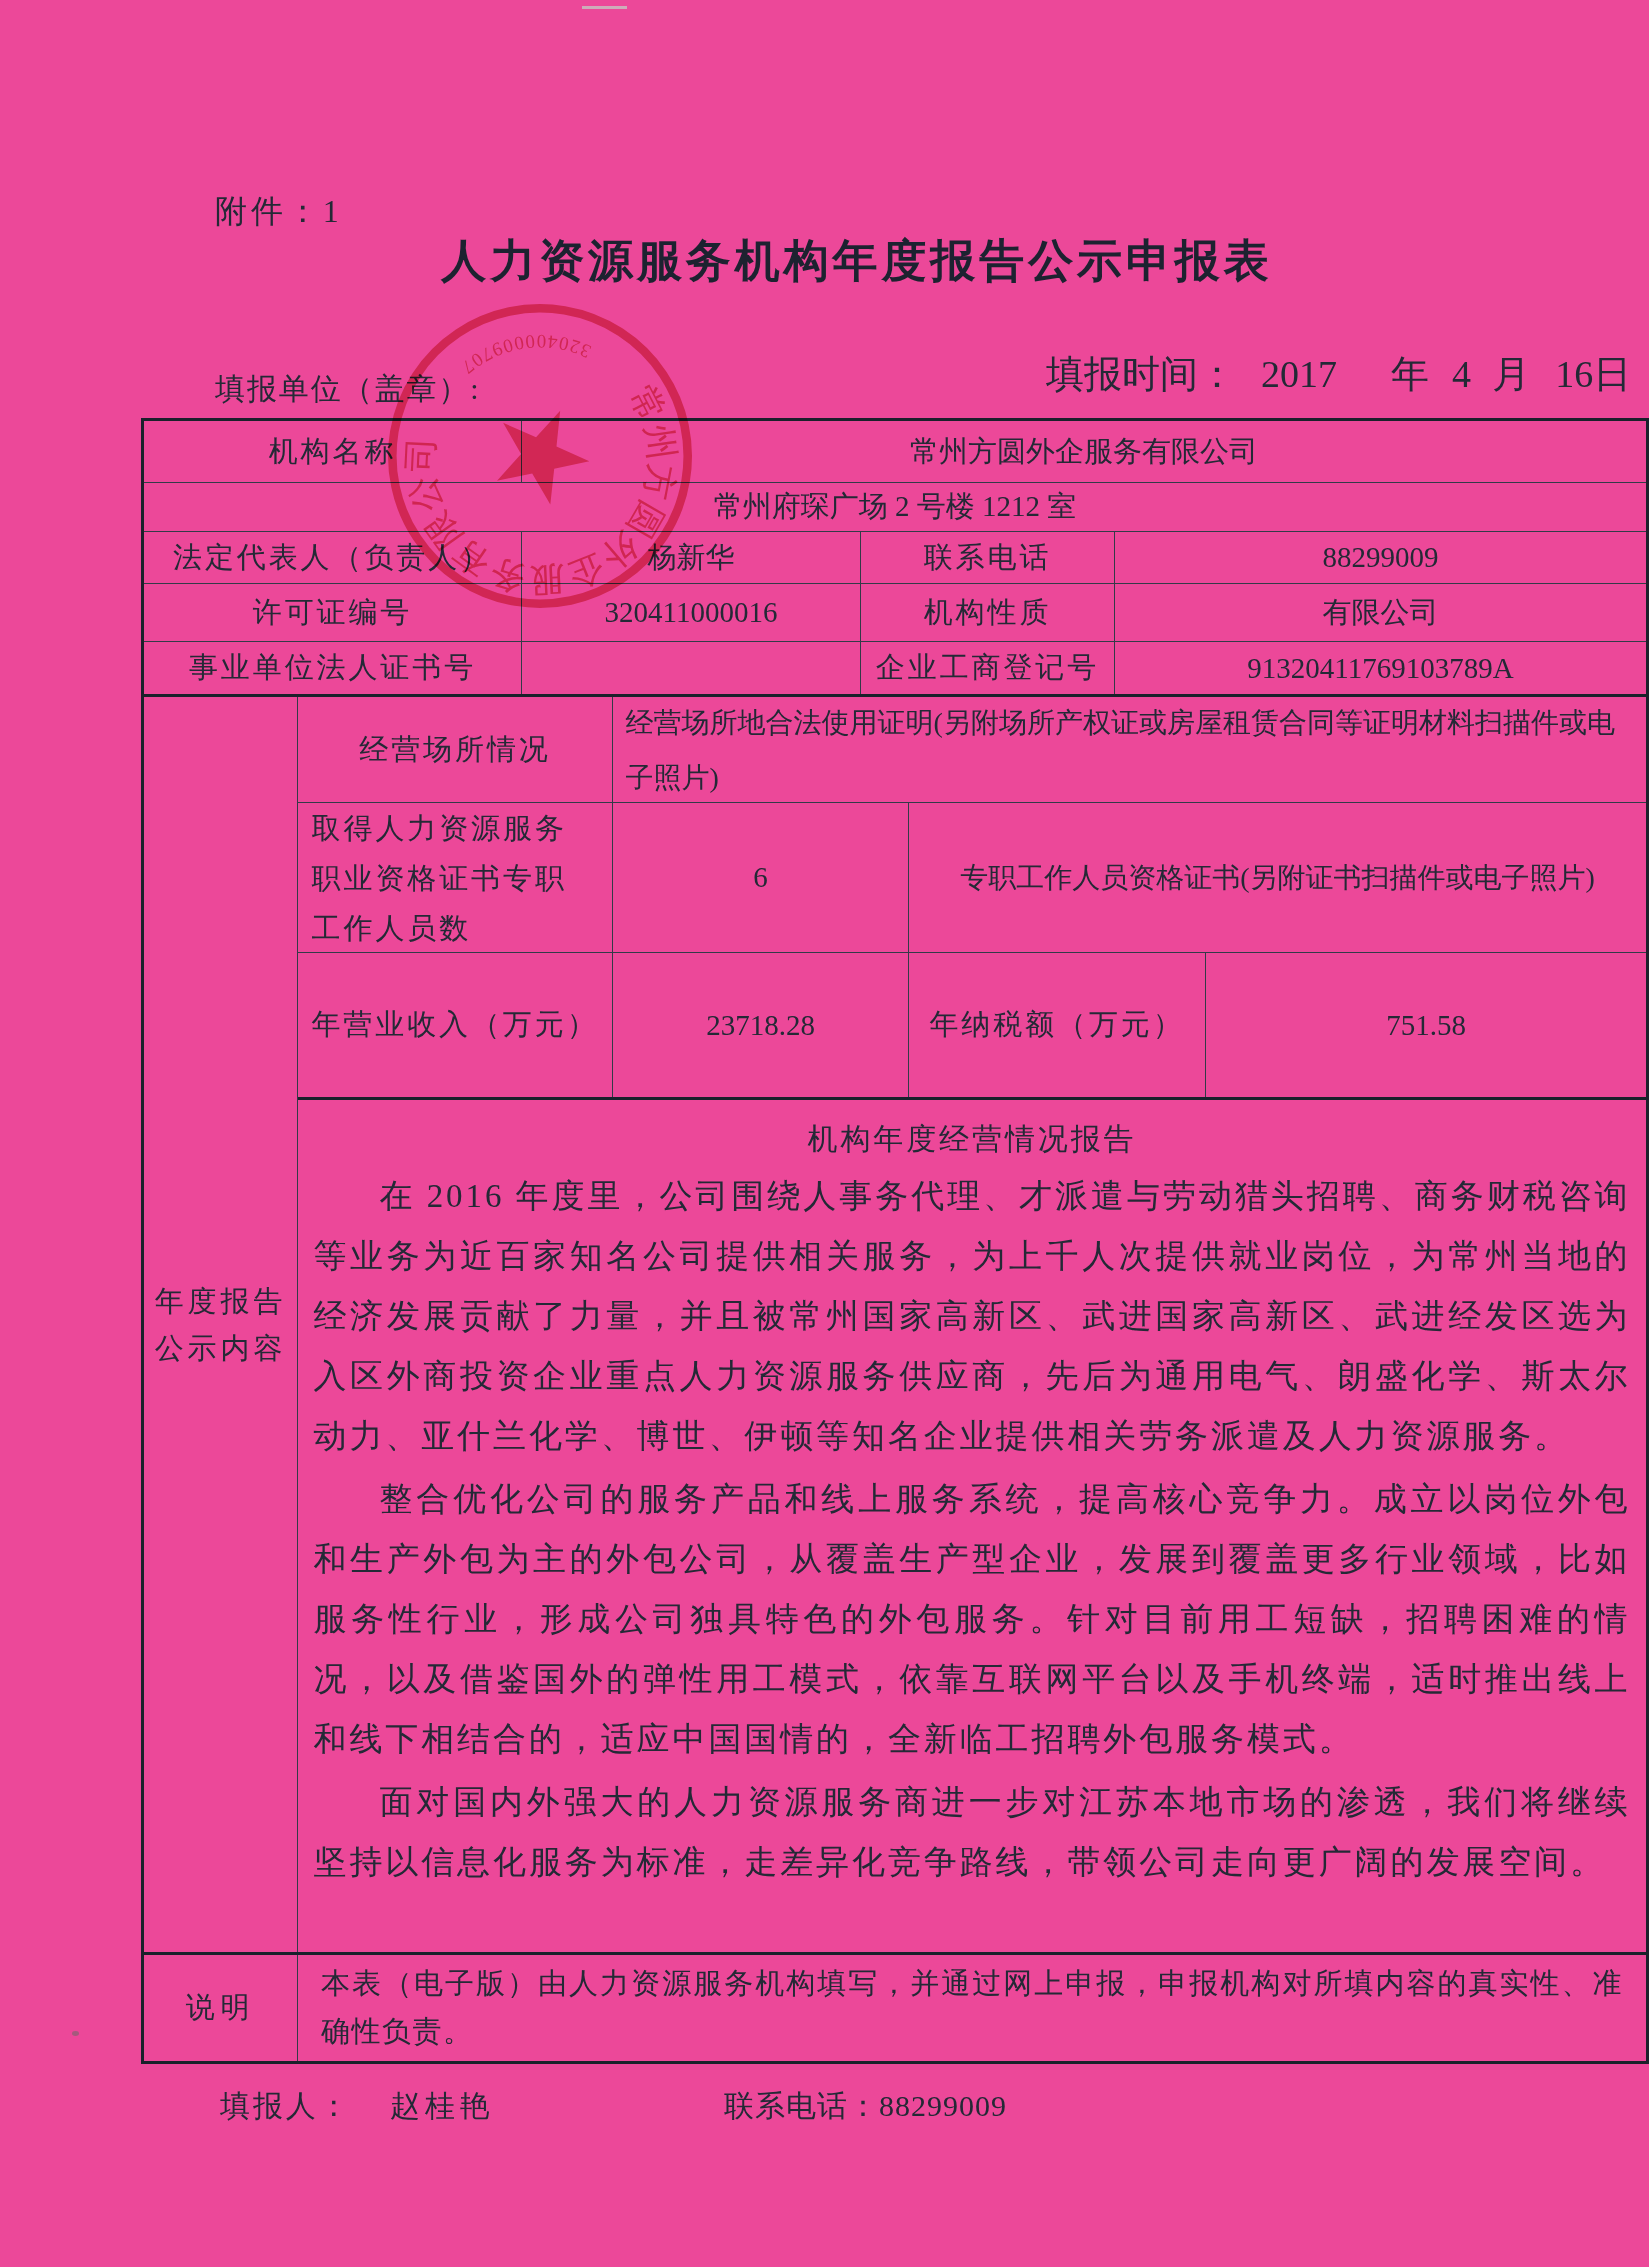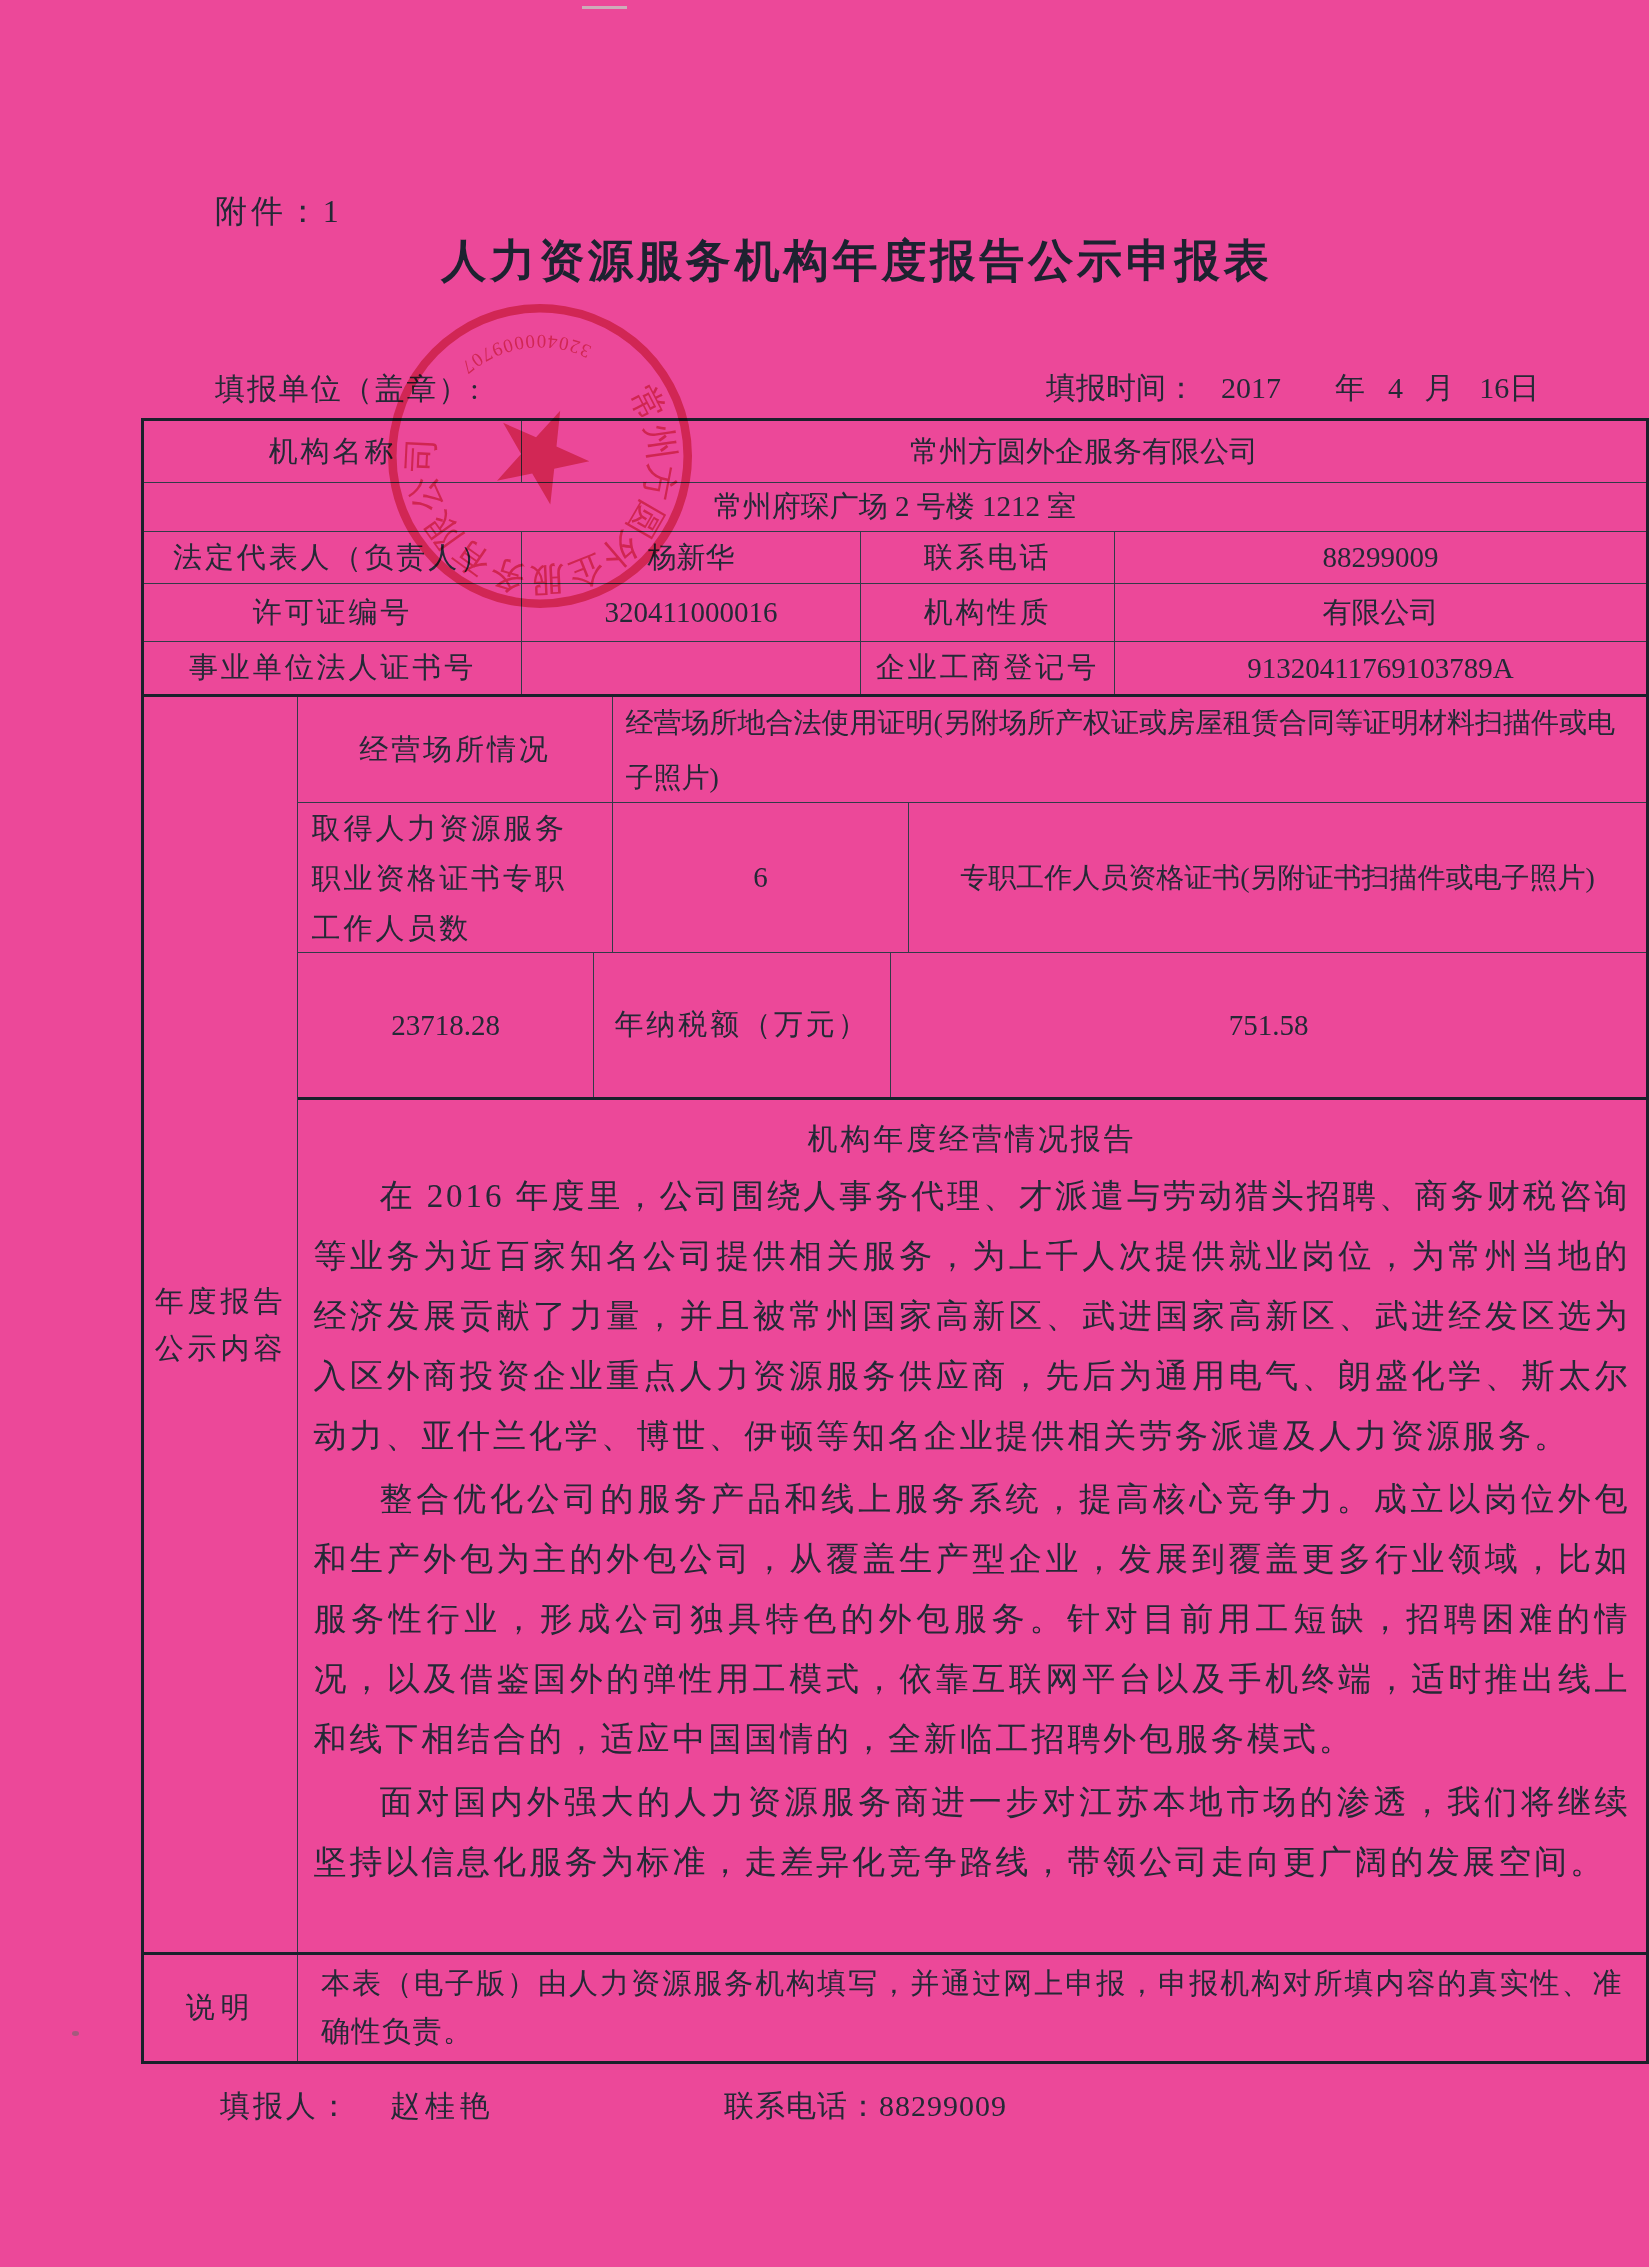--- a/index.html
+++ b/index.html
@@ -4,21 +4,21 @@
 <style>
   html,body{margin:0;padding:0;background:#e9e9e6;}
   .page{position:relative;width:1650px;height:2268px;margin:0 auto;background:#ec4899;
         font-family:"Liberation Serif","DejaVu Serif",serif;color:#242936;overflow:hidden;}
   .abs{position:absolute;}
   .attachment{left:215px;top:190px;font-size:32px;letter-spacing:3.9px;}
   .doc-title{left:50%;top:231px;transform:translateX(-50%);white-space:nowrap;
              font-family:"Liberation Sans","DejaVu Sans",sans-serif;font-weight:700;
              font-size:45px;letter-spacing:3.9px;color:#1d2230;margin-left:32px;}
   .unit-line{left:215px;top:369px;font-size:30px;letter-spacing:1.9px;}
-  .time-line{left:1046px;top:368px;font-size:30px;white-space:nowrap;text-align:center;}
+  .time-line{left:1046px;top:349px;font-size:38px;white-space:nowrap;text-align:center;}
   .time-line span{display:inline-block;}
   .t-year{margin-left:25px;}
   .t-yu{margin-left:54px;}
   .t-month{margin-left:23px;}
   .t-mu{margin-left:21.3px;}
   .t-day{margin-left:25px;}
 
   
   .tbl{left:141px;top:418px;width:1508px;height:1646px;box-sizing:border-box;
        border:3.9px solid #1b202b;display:flex;flex-direction:column;font-size:29px;}
@@ -131,20 +131,21 @@
         <div class="r rb1">
           <div class="c bw1 lbl">经营场所情况</div>
           <div class="c grow last note-cell premises-note">经营场所地合法使用证明(另附场所产权证或房屋租赁合同等证明材料扫描件或电子照片)</div>
         </div>
         <div class="r rb2">
           <div class="c bw1 cell-left staff-label">取得人力资源服务职业资格证书专职工作人员数</div>
           <div class="c bw2">6</div>
           <div class="c grow last note-cell staff-note">专职工作人员资格证书(另附证书扫描件或电子照片)</div>
         </div>
         <div class="r rb3">
+          <div class="c bw1 lbl">年营业收入（万元）</div>
           <div class="c bw2">23718.28</div>
           <div class="c bw3 lbl">年纳税额（万元）</div>
           <div class="c grow last">751.58</div>
         </div>
         <div class="report">
           <div class="report-title">机构年度经营情况报告</div>
           <p>在 2016 年度里，公司围绕人事务代理、才派遣与劳动猎头招聘、商务财税咨询等业务为近百家知名公司提供相关服务，为上千人次提供就业岗位，为常州当地的经济发展贡献了力量，并且被常州国家高新区、武进国家高新区、武进经发区选为入区外商投资企业重点人力资源服务供应商，先后为通用电气、朗盛化学、斯太尔动力、亚什兰化学、博世、伊顿等知名企业提供相关劳务派遣及人力资源服务。</p>
           <p>整合优化公司的服务产品和线上服务系统，提高核心竞争力。成立以岗位外包和生产外包为主的外包公司，从覆盖生产型企业，发展到覆盖更多行业领域，比如服务性行业，形成公司独具特色的外包服务。针对目前用工短缺，招聘困难的情况，以及借鉴国外的弹性用工模式，依靠互联网平台以及手机终端，适时推出线上和线下相结合的，适应中国国情的，全新临工招聘外包服务模式。</p>
           <p>面对国内外强大的人力资源服务商进一步对江苏本地市场的渗透，我们将继续坚持以信息化服务为标准，走差异化竞争路线，带领公司走向更广阔的发展空间。</p>
         </div>

